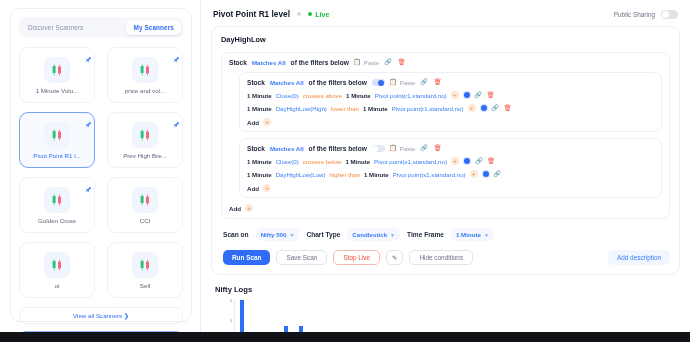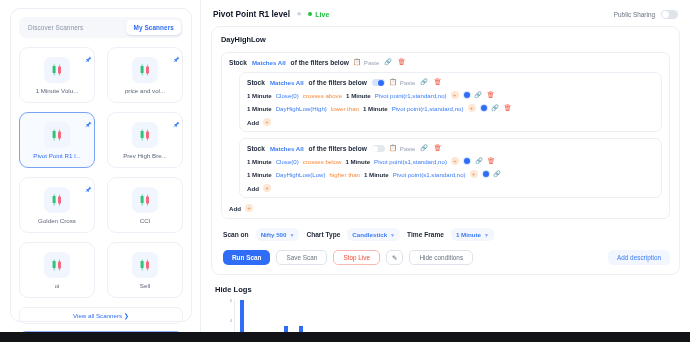--- a/index.html
+++ b/index.html
@@ -479,21 +479,21 @@
         <div class="btn outline">Save Scan</div>
         <div class="btn danger">Stop Live</div>
         <div class="btn icon-only">
           <span>✎</span>
         </div>
         <div class="btn outline">Hide conditions</div>
         <div class="btn ghost-blue btn-right">Add description</div>
       </div>
     </div>
 
-    <div class="logs-title">Hide Logs</div>
+    <div class="logs-title">Nifty Logs</div>
 
     <div class="chart-area">
       <div class="axis-y" id="y-axis">
           <span class="ytick" style="top: 66.6667%;">2</span>
           <span class="ytick" style="top: 33.3333%;">4</span>
           <span class="ytick" style="top: 0%;">6</span>
         </div>
       <div class="axis-line-y"></div>
 
       <div class="plot">

